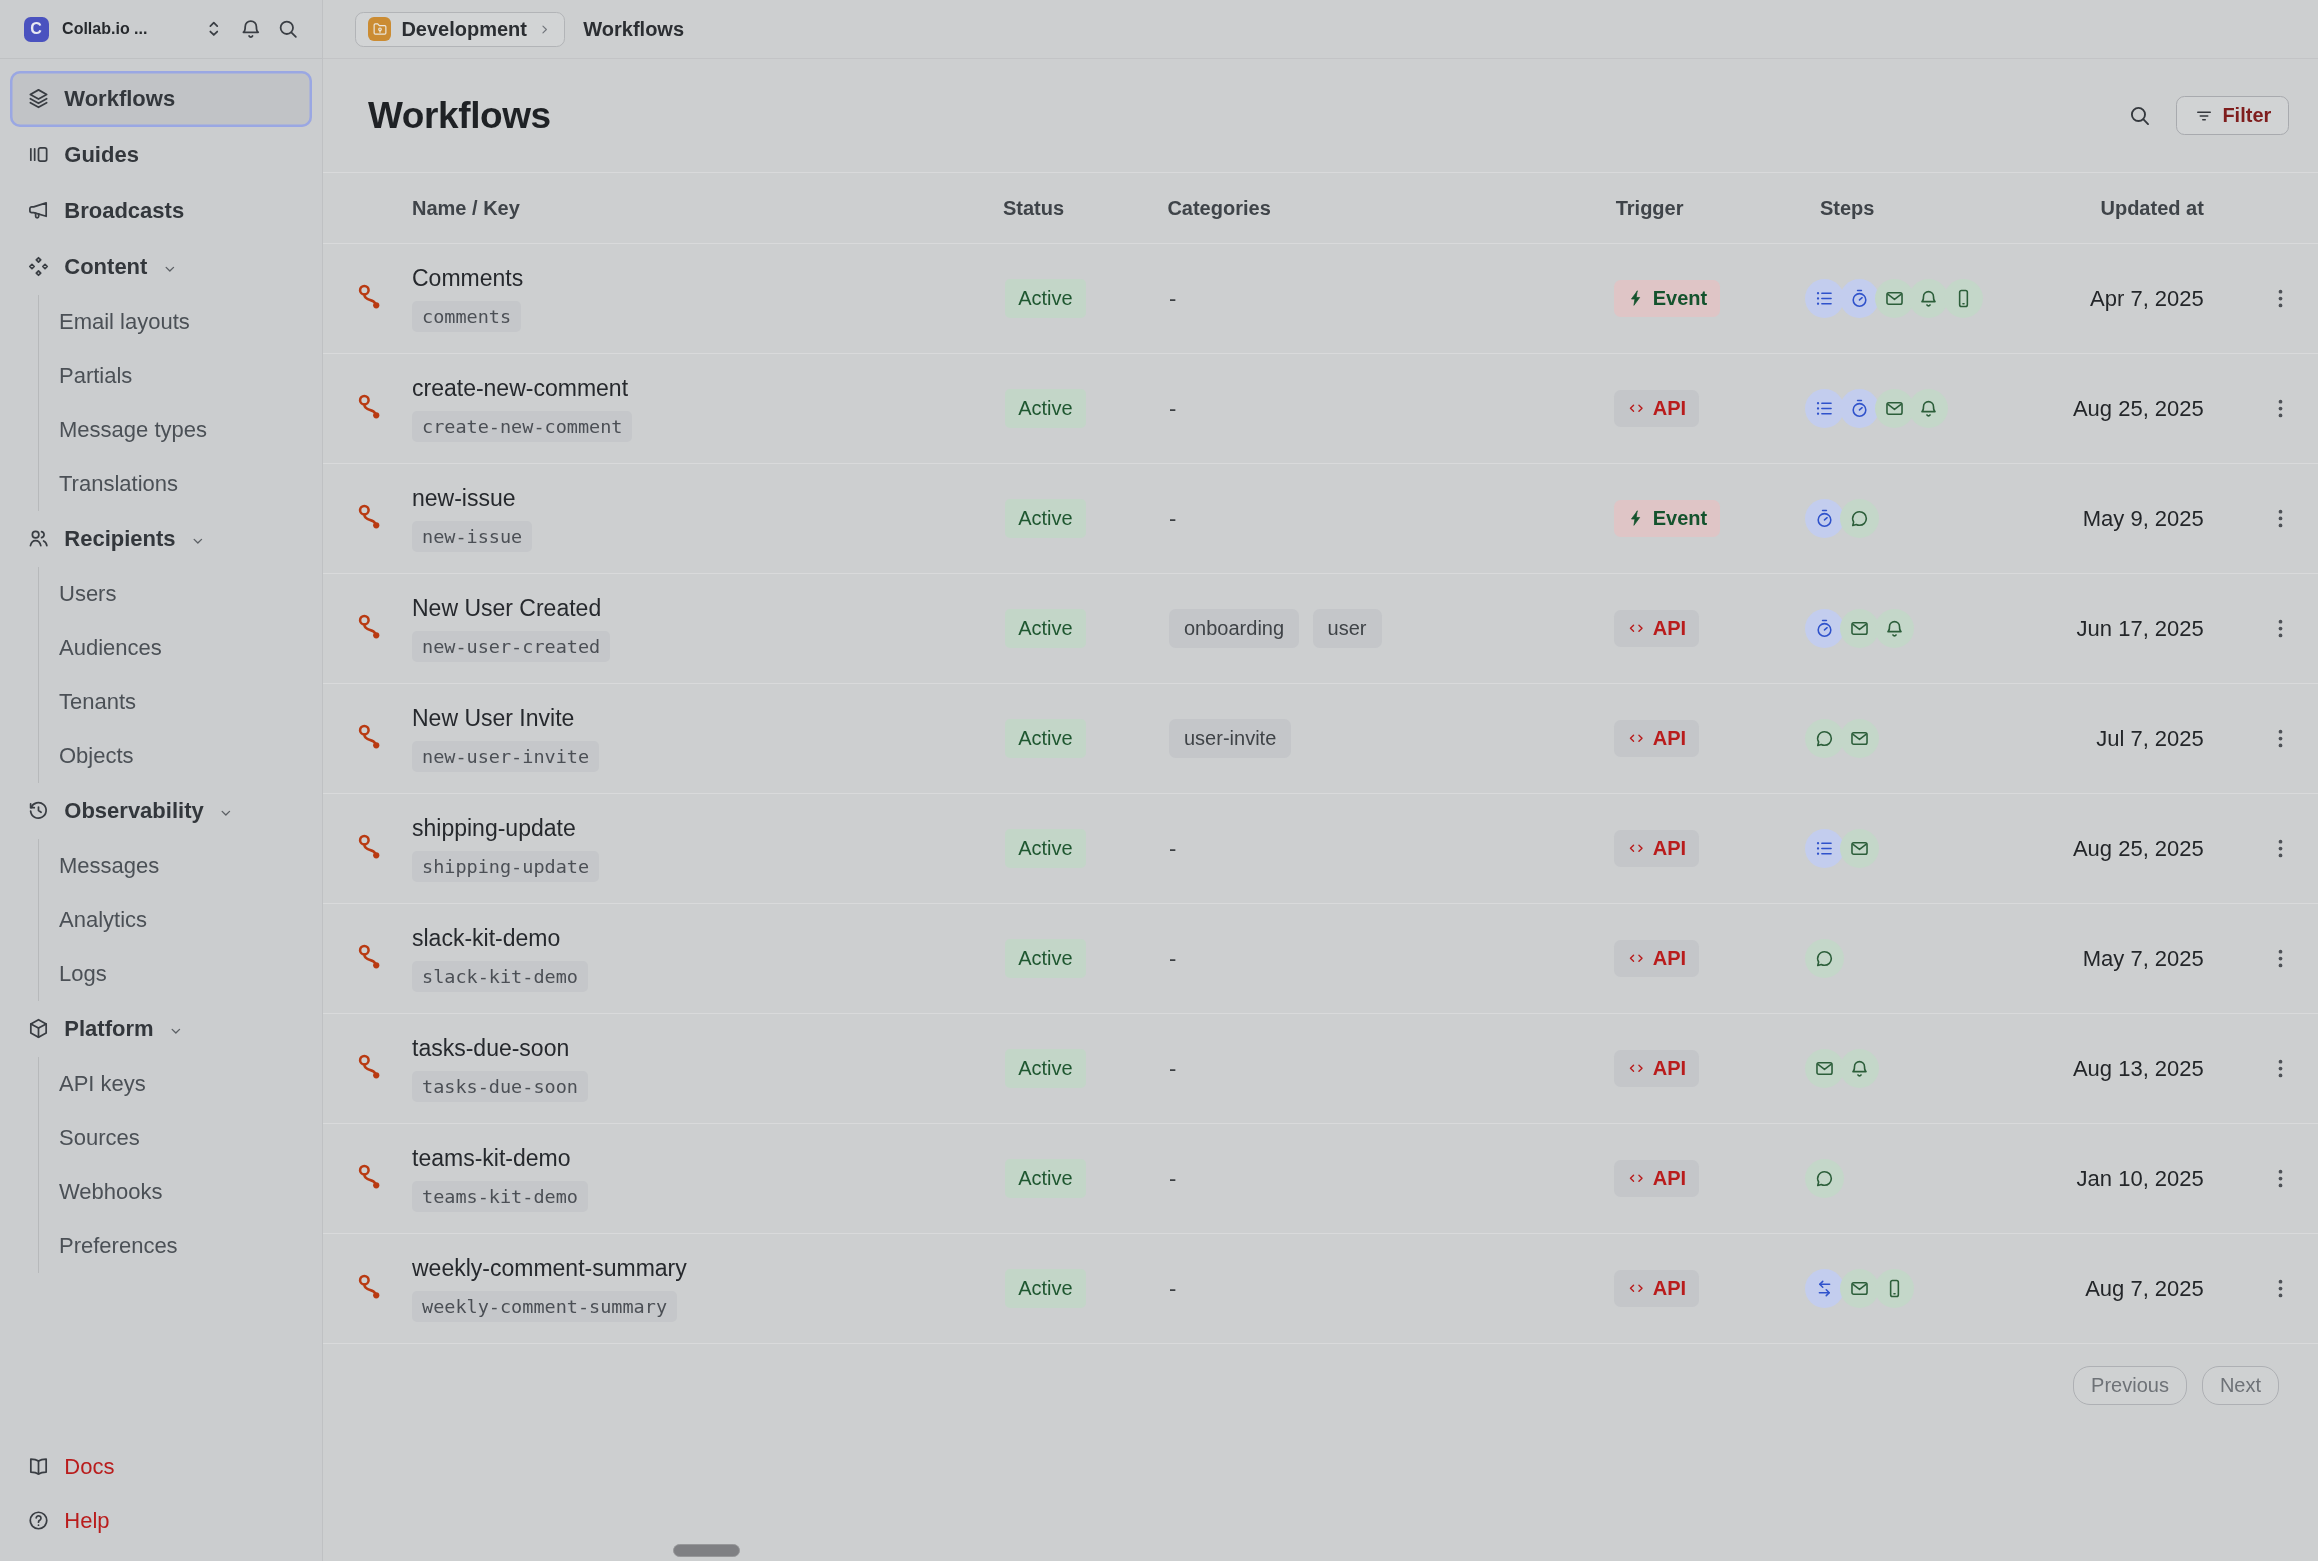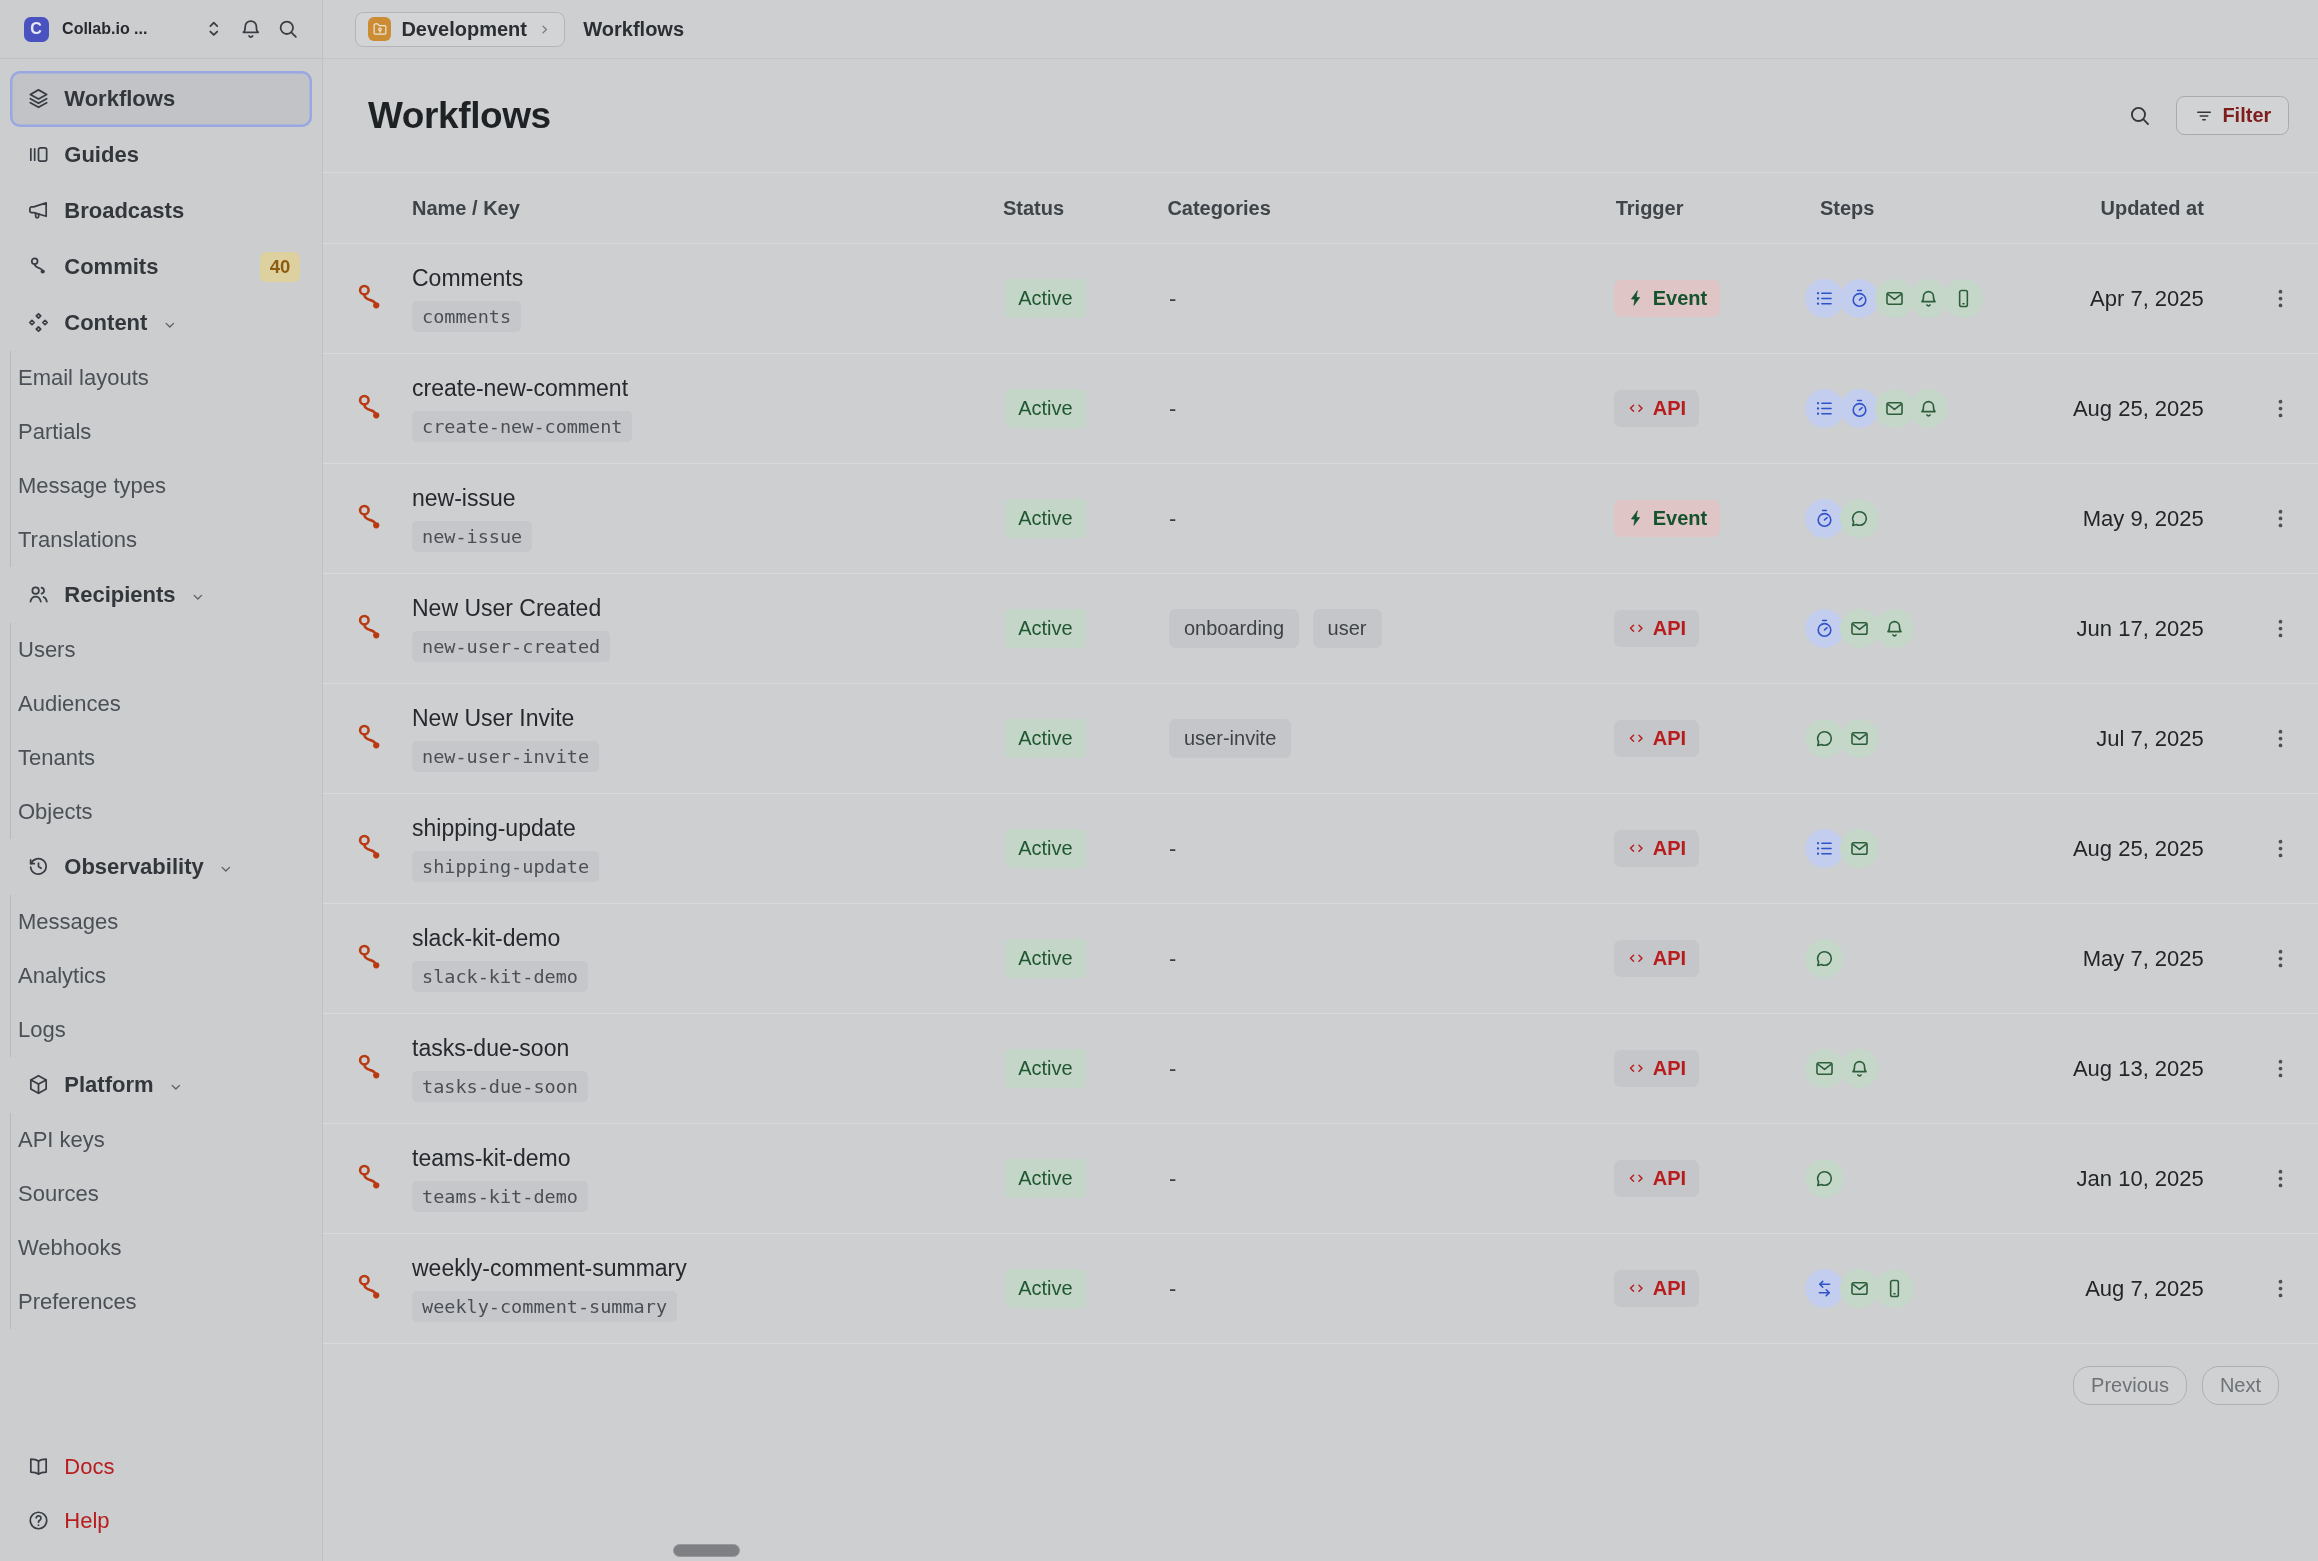--- a/index.html
+++ b/index.html
@@ -47,21 +47,21 @@
   }
   .sb-item .itic { width:23px; height:23px; color:#393d43; margin-right:14.3px; flex-shrink:0; }
   .sb-item .lbl { font-size:22px; font-weight:600; color:#33373c; }
   .sb-item.active { background:#c1c3c6; box-shadow:inset 0 0 0 2.5px #9aa7e3; }
   .sb-item .chev { width:17.7px; height:17.7px; color:#5c6065; margin-left:13.5px; margin-top:3.4px; }
   .sb-badge {
     margin-left:auto; background:#ded1a0; color:#8e5c10;
     font-size:18.5px; font-weight:700; border-radius:5.9px;
     padding:4.2px 10px;
   }
-  .sb-sub { border-left:1.7px solid #b7b9bb; padding-left:7px; }
+  .sb-sub { margin-left:28px; border-left:1.7px solid #b7b9bb; padding-left:20px; }
   .sb-subitem {
     height:54px; display:flex; align-items:center;
     font-size:22px; color:#4b5056; cursor:pointer;
   }
   .sb-foot { padding:0 10px 13.5px 10px; flex-shrink:0; }
   .sb-foot .sb-item { height:54px; }
   .sb-foot .lbl { font-weight:500; color:#b91c1c; }
 
   
   .main { flex:1; display:flex; flex-direction:column; min-width:0; }
@@ -235,31 +235,20 @@
           <svg class="ic" width="23" height="23" viewBox="0 0 24 24" fill="none" stroke="currentColor" stroke-width="1.8" stroke-linecap="round" stroke-linejoin="round">
             <path d="M20 4 7 8.2H5a2 2 0 0 0-2 2v2a2 2 0 0 0 2 2h2L20 18V4Z"></path>
             <path d="M9 14.6V18a1.6 1.6 0 0 0 3.2 0v-2.6"></path>
           </svg>
         </span>
         <span class="lbl">Broadcasts</span>
       </div>
       <div class="sb-item">
         <span class="itic">
           <svg class="ic" width="23" height="23" viewBox="0 0 24 24" fill="none" stroke="currentColor" stroke-width="1.8" stroke-linecap="round" stroke-linejoin="round">
-            <circle cx="8" cy="6.5" r="3"></circle>
-            <path d="M8 9.5c0 4.7 6.6 3 7.6 6.2"></path>
-            <circle cx="16.4" cy="17.2" r="2.2" fill="currentColor" stroke="none"></circle>
-          </svg>
-        </span>
-        <span class="lbl">Commits</span>
-        <span class="sb-badge">40</span>
-      </div>
-      <div class="sb-item">
-        <span class="itic">
-          <svg class="ic" width="23" height="23" viewBox="0 0 24 24" fill="none" stroke="currentColor" stroke-width="1.8" stroke-linecap="round" stroke-linejoin="round">
             <path d="m12 2.9 2.3 2.3L12 7.5 9.7 5.2 12 2.9Z"></path>
             <path d="m5.2 9.7 2.3 2.3-2.3 2.3-2.3-2.3 2.3-2.3Z"></path>
             <path d="m18.8 9.7 2.3 2.3-2.3 2.3-2.3-2.3 2.3-2.3Z"></path>
             <path d="m12 16.5 2.3 2.3-2.3 2.3-2.3-2.3 2.3-2.3Z"></path>
           </svg>
         </span>
         <span class="lbl">Content</span>
         <span class="chev">
           <svg class="ic" width="17.7" height="17.7" viewBox="0 0 24 24" fill="none" stroke="currentColor" stroke-width="1.8" stroke-linecap="round" stroke-linejoin="round">
             <path d="m7 10 5 5 5-5"></path>

